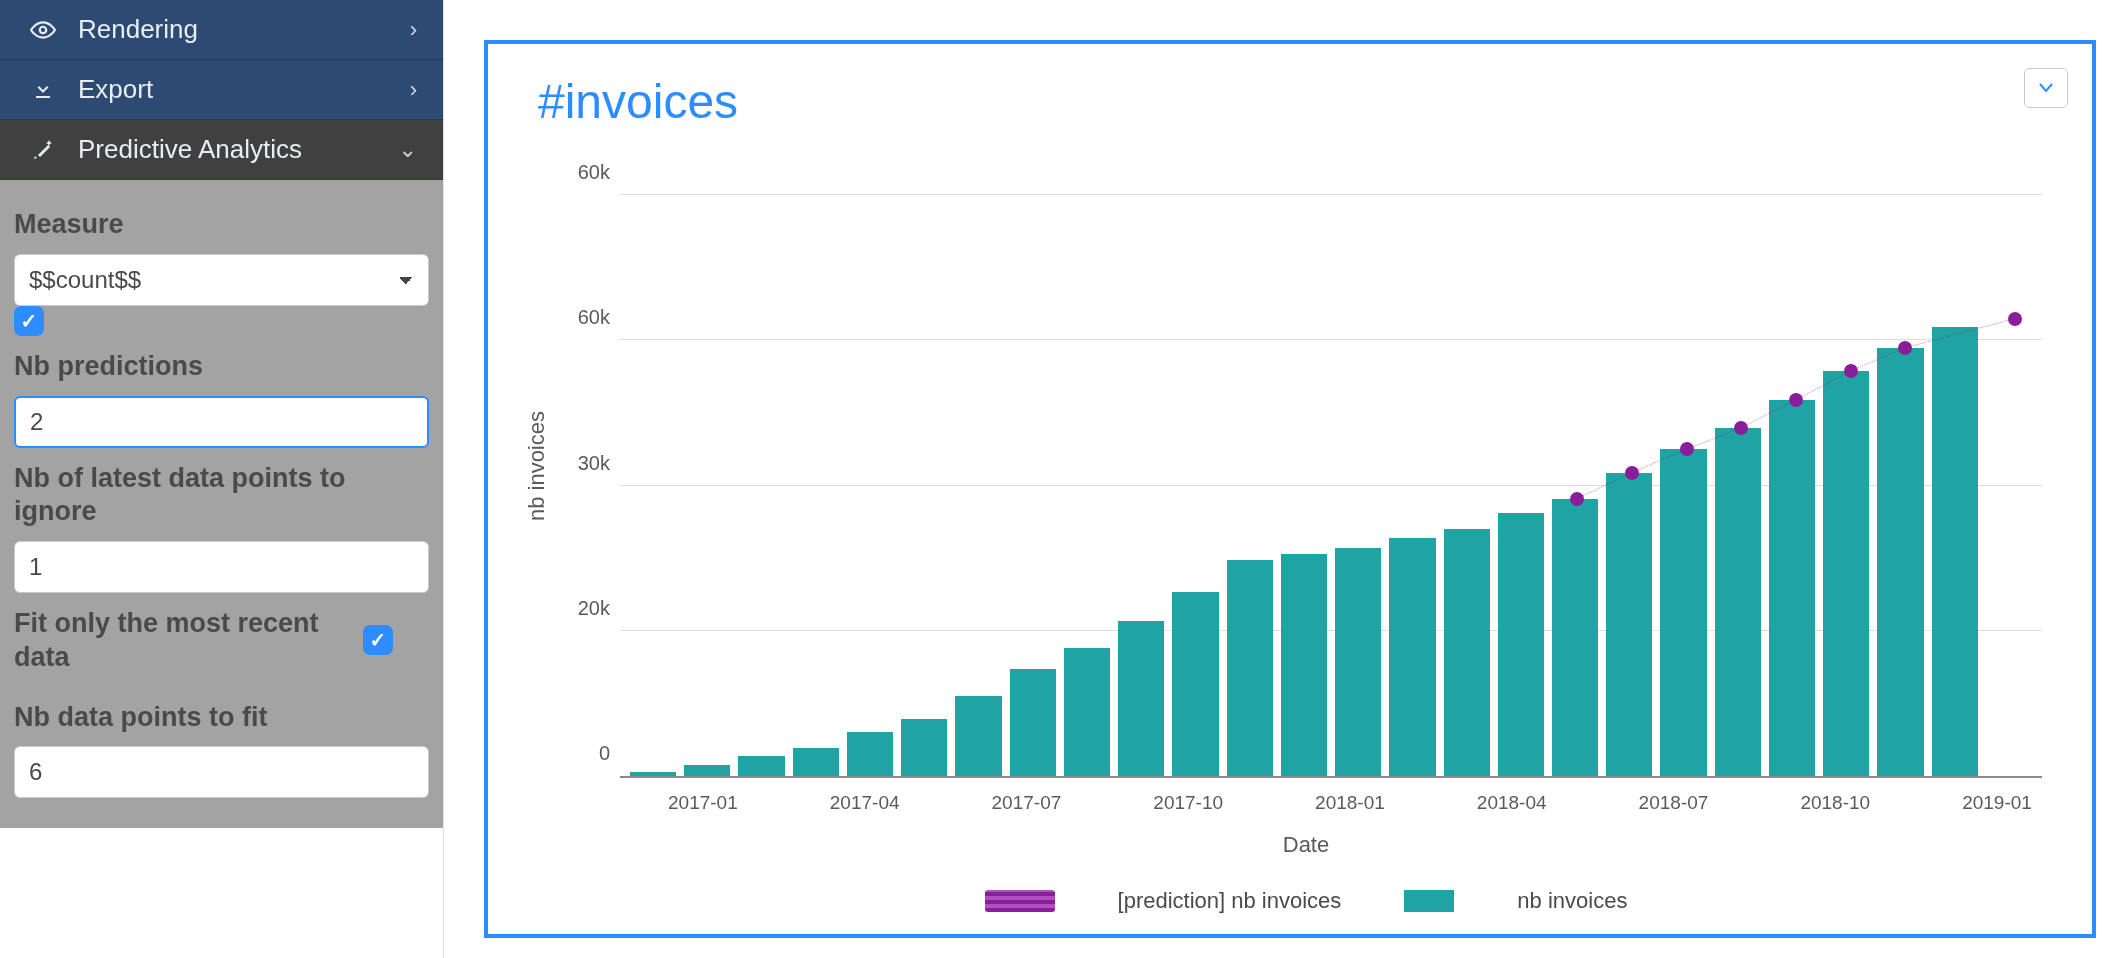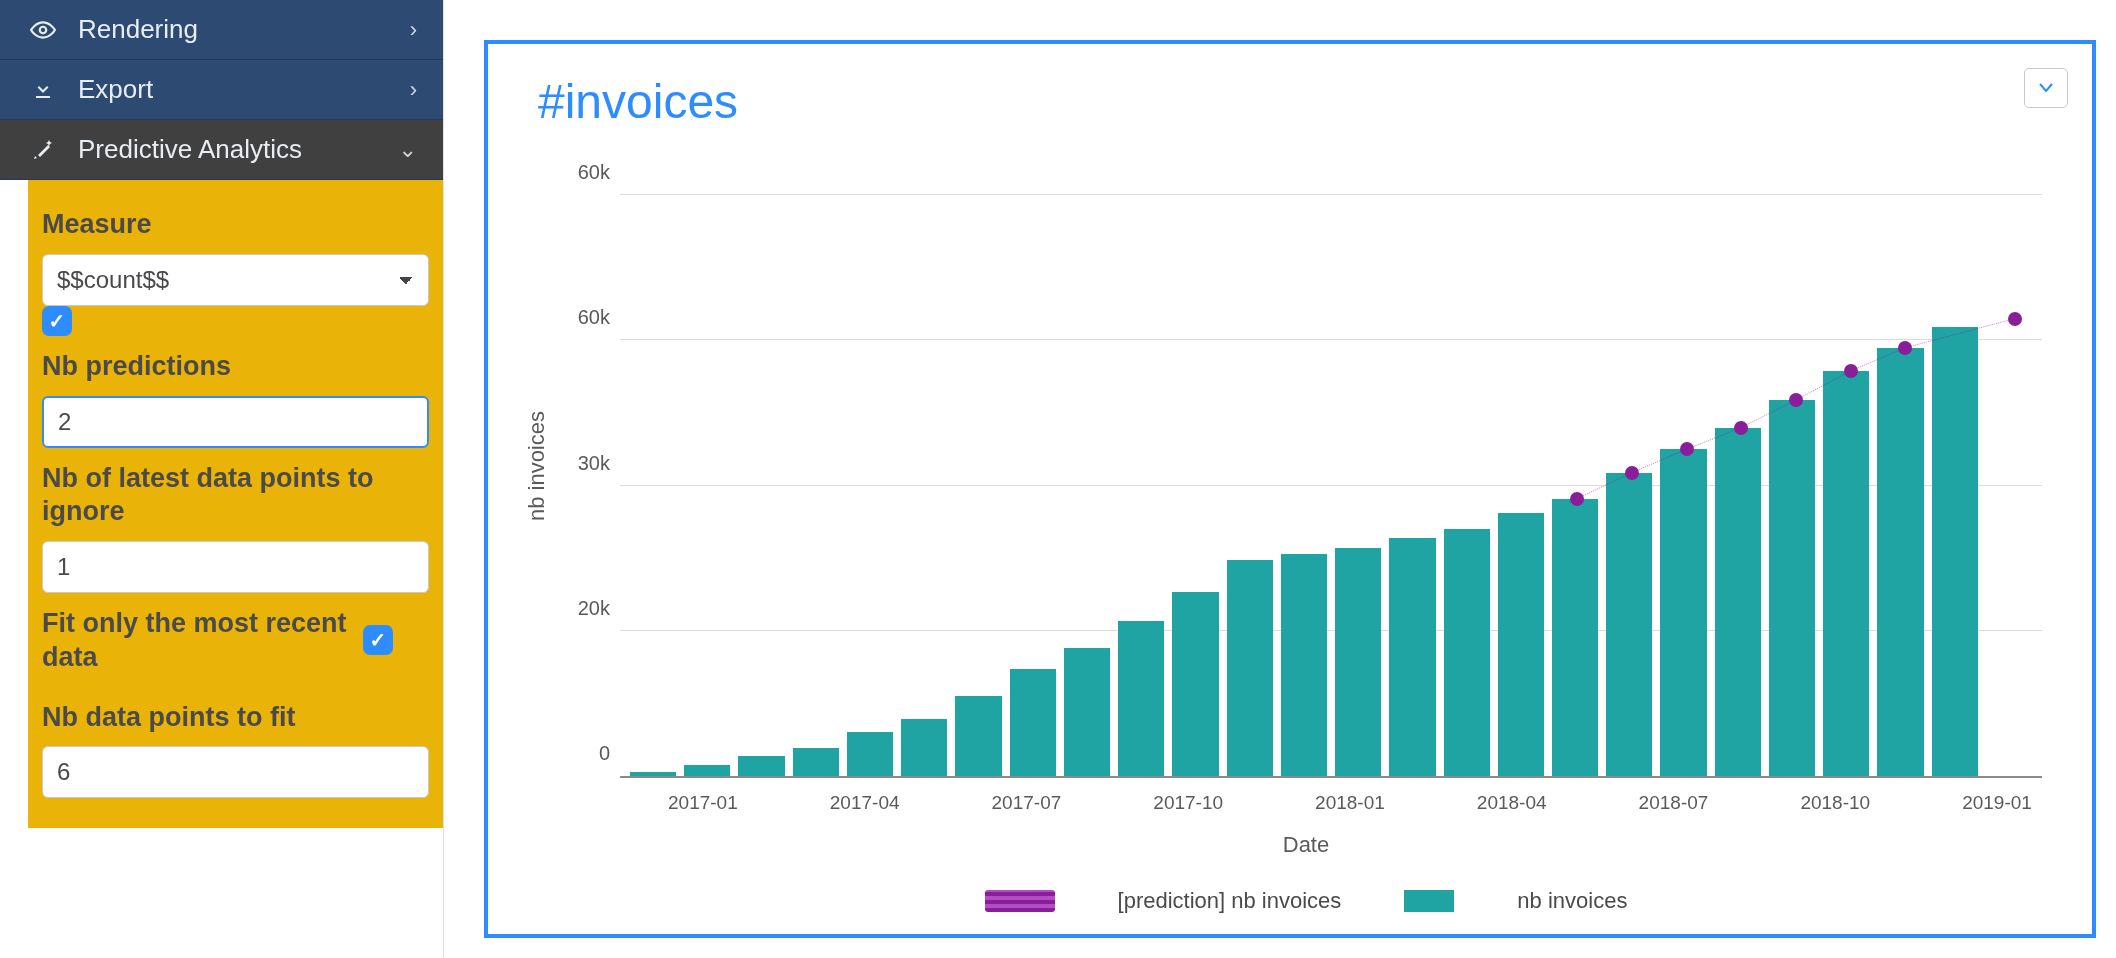--- a/index.html
+++ b/index.html
@@ -5,21 +5,21 @@
   * { box-sizing: border-box; margin: 0; padding: 0; font-family: -apple-system, "Helvetica Neue", Arial, sans-serif; }
   body { width: 2116px; height: 958px; background: #ffffff; display: flex; }
 
   
   .sidebar { width: 444px; background: #ffffff; display: flex; flex-direction: column; border-right: 1px solid #e2e2e2; }
   .nav-item { height: 60px; background: #2c4a72; color: #e8edf3; display: flex; align-items: center; padding: 0 26px; font-size: 26px; cursor: pointer; border-bottom: 1px solid #223a5a; }
   .nav-item .icon { width: 34px; display: inline-flex; align-items: center; justify-content: center; margin-right: 18px; }
   .nav-item .spacer { flex: 1; }
   .nav-item .chev { font-size: 22px; opacity: .85; }
   .nav-item.expanded { background: #404040; }
-  .panel { padding: 14px 14px 30px 14px; background: #eab308; color: #4a4a4a; margin-left: 28px; }
+  .panel { padding: 14px 14px 30px 14px; background: #a3a3a3; color: #4a4a4a; }
   .field-label { font-size: 27px; font-weight: 600; color: #4a4a4a; margin: 14px 0 12px 0; line-height: 1.25; }
   .row { display: flex; align-items: center; }
   .row .field-label { flex: 1; }
   select, input[type=text] {
     width: 100%; height: 52px; border: 1px solid #c9c9c9; border-radius: 6px;
     font-size: 24px; padding: 0 14px; color: #4a4a4a; background: #fff;
   }
   select { appearance: none; -webkit-appearance: none; background-image: linear-gradient(45deg, transparent 50%, #444 50%), linear-gradient(135deg, #444 50%, transparent 50%);
            background-position: calc(100% - 22px) 22px, calc(100% - 15px) 22px; background-size: 7px 7px, 7px 7px; background-repeat: no-repeat; }
   input.focused { border: 2px solid #2d8cff; outline: none; }

